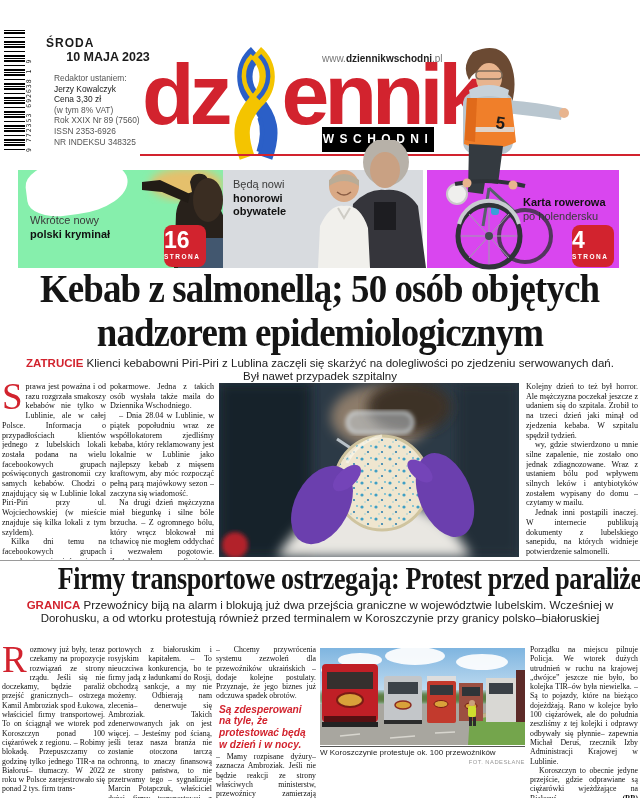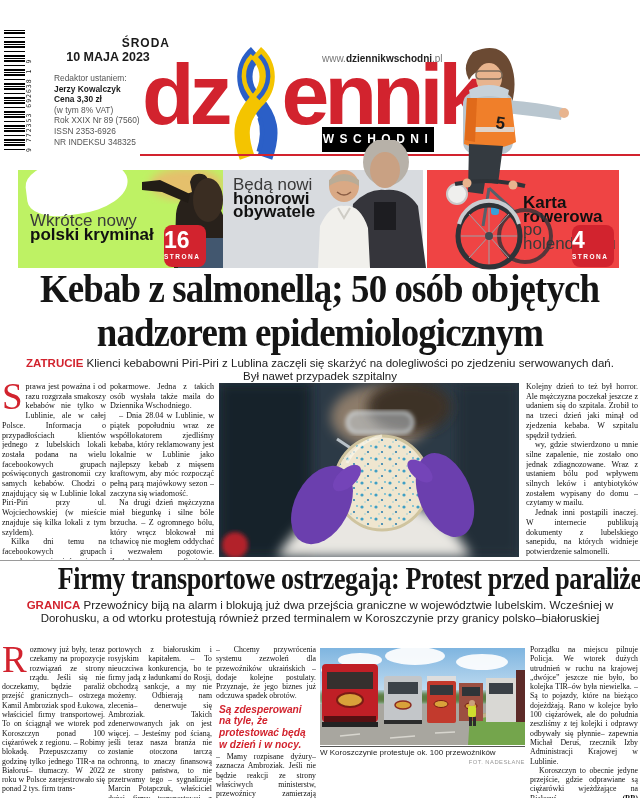--- a/index.html
+++ b/index.html
@@ -6,42 +6,42 @@
   .page{position:relative;width:640px;height:800px;margin:0 auto;background:#ffffff;overflow:hidden;
         font-family:"Liberation Sans",sans-serif;color:#111;}
   .abs{position:absolute;}
 
   
   .barcode{left:4px;top:30px;width:21px;height:121px;
     background:repeating-linear-gradient(180deg,#000 0 1px,#fff 1px 2px,#000 2px 4px,#fff 4px 7px,#000 7px 8px,#fff 8px 11px,#000 11px 13px,#fff 13px 14px);}
   .barcode-num{left:25px;top:34px;height:118px;writing-mode:vertical-rl;transform:rotate(180deg);
     font-family:"DejaVu Sans Mono",monospace;font-size:6.5px;color:#222;letter-spacing:1px;}
   .issue-info{left:46px;top:36px;width:124px;}
-  .issue-day{font-size:12px;font-weight:bold;text-align:right;letter-spacing:1px;color:#1a1a1a;}
+  .issue-day{font-size:12px;font-weight:bold;text-align:left;letter-spacing:1px;color:#1a1a1a;}
   .issue-date{font-size:12.5px;font-weight:bold;text-align:center;color:#1a1a1a;}
   .issue-lines{margin-top:9px;padding-left:8px;font-size:8.4px;line-height:10.6px;color:#555;}
-  .issue-lines .b{font-weight:bold;color:#1a1a1a;}
+  .issue-lines .b{font-weight:normal;color:#1a1a1a;}
   .website{left:322px;top:53px;font-size:10px;color:#777;}
   .website .b{font-weight:bold;color:#222;}
 
   .logo{left:142px;top:48px;display:flex;align-items:flex-start;color:#d2232e;
     font-weight:bold;font-size:86px;letter-spacing:-5px;line-height:92px;z-index:1;}
   .logo .ribbon{width:54px;height:138px;margin:-12px -1px 0 1px;}
   .wschodni{left:322px;top:127px;width:112px;height:25px;background:#000000;color:#fff;
     font-size:12px;font-weight:bold;letter-spacing:5.5px;text-align:center;line-height:25px;z-index:3;}
   .redline{left:140px;top:154px;width:500px;height:2px;background:#d2232e;z-index:1;}
   .men-photo{left:318px;top:140px;width:108px;height:128px;z-index:4;}
   .cyclist-photo{left:405px;top:42px;width:170px;height:228px;z-index:5;}
 
   
   .teaser{top:170px;height:98px;z-index:2;}
-  .t1{left:18px;width:224px;background:#bef264;}
+  .t1{left:18px;width:224px;background:#86efac;}
   .t2{left:223px;width:200px;background:#d8dbdf;}
-  .t3{left:427px;width:192px;background:#ef4444;}
-  .t-text{position:absolute;font-size:17px;line-height:13.5px;color:#3a3a3a;}
+  .t3{left:427px;width:192px;background:#d946ef;}
+  .t-text{position:absolute;font-size:11px;line-height:13.5px;color:#3a3a3a;}
   .t-text .b{font-weight:bold;color:#111;}
   .pagebox{position:absolute;width:42px;height:42px;background:#d2232e;color:#fff;text-align:left;z-index:6;border-radius:8px;}
   .pagebox .num{font-size:23px;font-weight:bold;line-height:26px;padding-top:2px;}
   .pagebox .lbl{font-size:6.5px;font-weight:bold;letter-spacing:1.5px;}
   .crime-photo{position:absolute;right:0;top:0;width:112px;height:98px;}
   .white-blob{position:absolute;left:8px;top:-10px;width:102px;height:54px;background:#fff;
     border-radius:45% 55% 60% 40%;transform:rotate(-7deg);}
 
   
   .h1{left:0;top:266px;width:640px;text-align:center;font-family:"Liberation Serif",serif;

